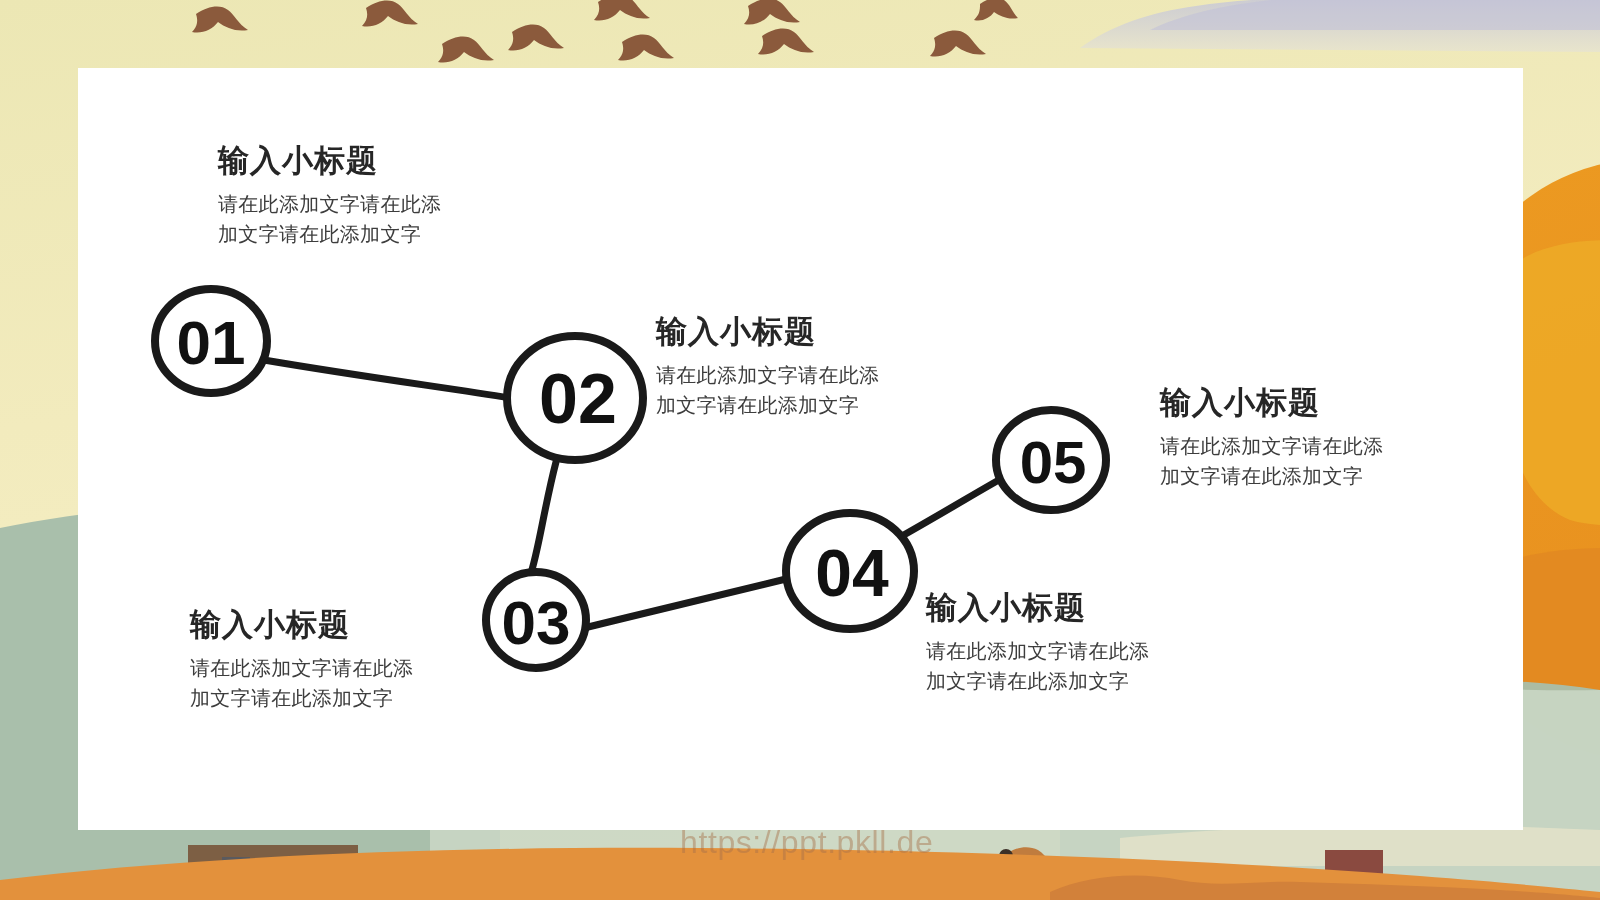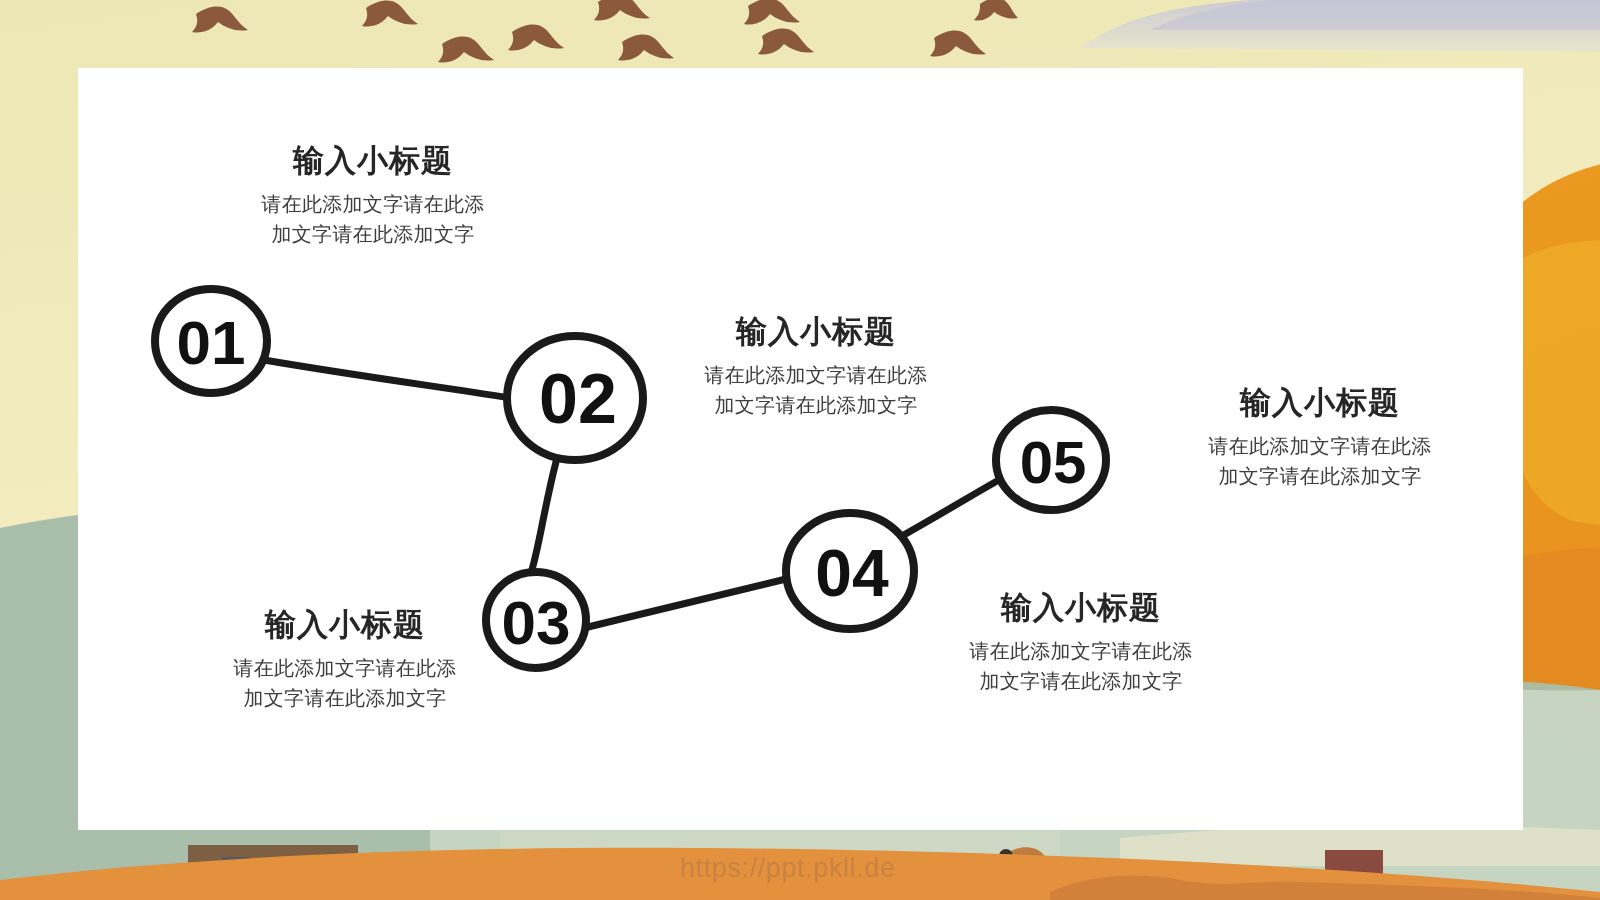--- a/index.html
+++ b/index.html
@@ -18,21 +18,21 @@
     position:absolute;
     left:78px; top:68px;
     width:1445px; height:762px;
     background:#ffffff;
   }
 
   
   #diagram { position:absolute; left:0; top:0; width:1445px; height:762px; }
 
   
-  .block { position:absolute;text-align:center; }
+  .block { position:absolute; }
   .block .b-title {
     font-size:31px;
     font-weight:bold;
     color:#262626;
     letter-spacing:1px;
     line-height:1.1;
     white-space:nowrap;
   }
   .block .b-body {
     margin-top:13px;
@@ -46,22 +46,22 @@
 
   #block-01 { left:140px;  top:76px;  width:310px; }
   #block-02 { left:578px;  top:247px; width:320px; }
   #block-03 { left:112px;  top:540px; width:310px; }
   #block-04 { left:848px;  top:523px; width:310px; }
   #block-05 { left:1082px; top:318px; width:320px; }
 
   
   #watermark {
     position:absolute;
-    left:680px; top:853px;
-    font-size:27px;
+    left:680px; top:824px;
+    font-size:32px;
     color:#a8724a;
     opacity:.45;
     letter-spacing:.6px;
     font-family:"Liberation Sans",sans-serif;
     pointer-events:none;
   }
 </style>
 </head>
 <body>
 

